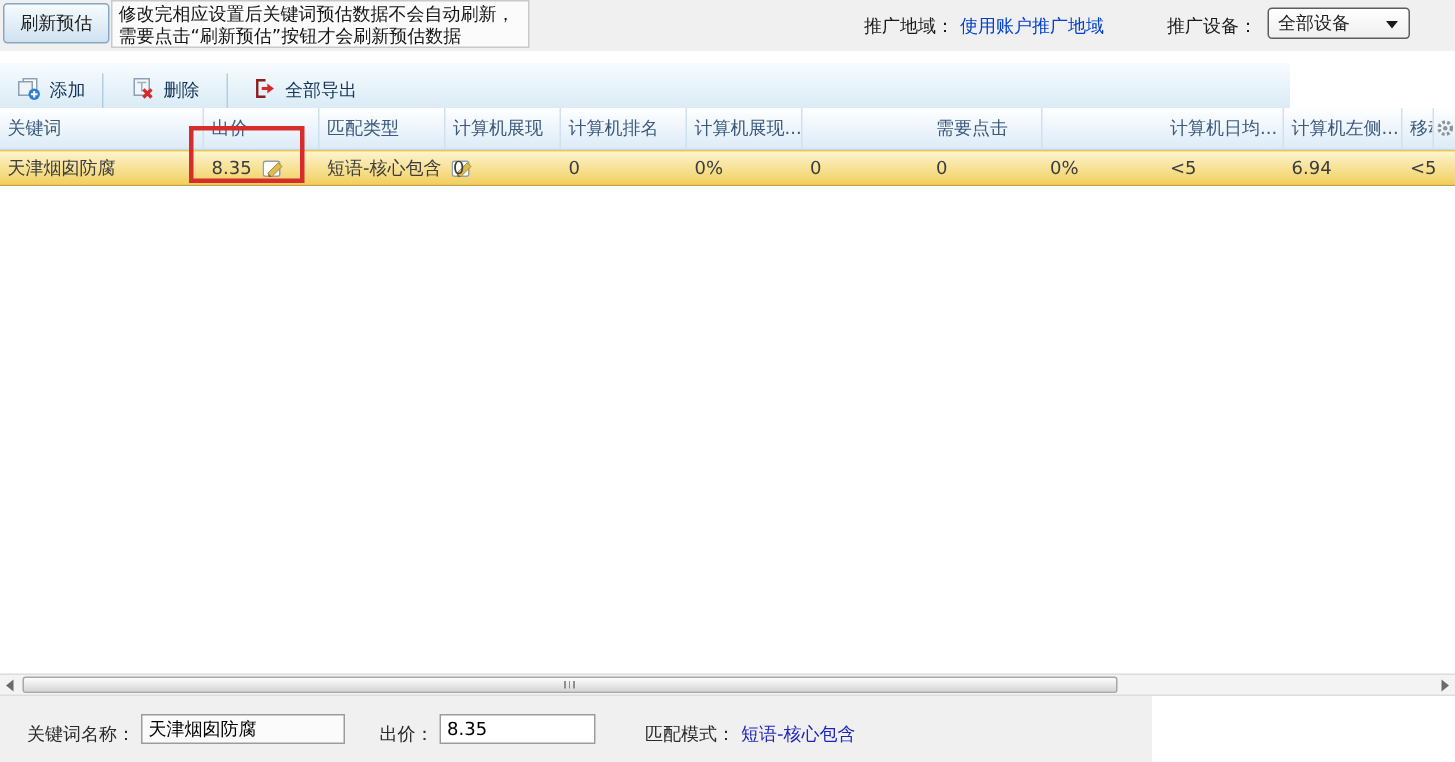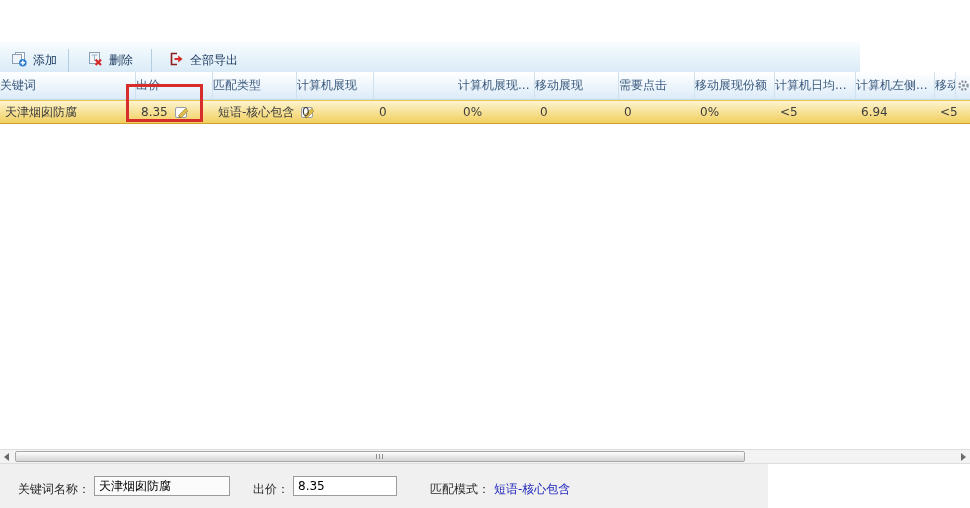--- a/index.html
+++ b/index.html
@@ -28,21 +28,21 @@
   .toolbar{position:absolute;left:0;top:42px;width:860px;height:38px;
        background:linear-gradient(#f8fcfe,#d3e7f5);border-bottom:1px solid #bdd6ea;box-sizing:border-box;}
   .tb-item{position:absolute;top:0;height:37px;display:flex;align-items:center;gap:6px;
        color:#16355c;cursor:pointer;white-space:nowrap;}
   .tb-sep{position:absolute;top:7px;width:1px;height:23px;background:#b5cde0;}
 
   
   .grid{position:absolute;left:0;top:72px;width:970px;}
   .ghead{position:absolute;left:0;top:0;width:970px;height:28px;
        background:linear-gradient(#ffffff,#dcebf8);border-bottom:1px solid #c4d9ec;box-sizing:border-box;}
-  .hc{position:absolute;top:0;height:27px;line-height:27px;padding-left:0;box-sizing:border-box;
+  .hc{position:absolute;top:0;height:27px;line-height:27px;padding-left:5px;box-sizing:border-box;
        border-right:1px solid #cfe0ef;color:#3b5a7e;white-space:nowrap;overflow:hidden;cursor:pointer;}
   .gear{position:absolute;left:955px;top:0;width:15px;height:27px;border-left:1px solid #cfe0ef;
        display:flex;align-items:center;justify-content:center;cursor:pointer;}
   .grow{position:absolute;left:0;top:28px;width:970px;height:24px;box-sizing:border-box;
        background:linear-gradient(#fdf4cf,#f1cf5e);
        border-top:1px solid #e9c84d;border-bottom:1px solid #cfa22e;cursor:pointer;}
   .rc{position:absolute;top:0;height:22px;line-height:22px;padding-left:5px;box-sizing:border-box;
        color:#3d3d3d;white-space:nowrap;display:flex;align-items:center;gap:4px;}
   .edit-ic{display:inline-block;margin-left:3px;cursor:pointer;line-height:0;}
 
@@ -71,20 +71,34 @@
        font-family:inherit;font-size:12px;padding:0 4px;}
   .kw-field{left:94px;width:136px;background:#fbfbfb;}
   .bid-field{left:293px;width:104px;background:#ffffff;}
   .match-link{position:absolute;left:494px;top:17px;color:#1f25bb;text-decoration:none;cursor:pointer;}
 </style>
 </head>
 <body>
 
 <div class="app">
 
+  <div class="topbar">
+    <button class="refresh-btn">刷新预估</button>
+    <div class="notice">
+      <div>修改完相应设置后关键词预估数据不会自动刷新，</div>
+      <div>需要点击“刷新预估”按钮才会刷新预估数据</div>
+    </div>
+    <span class="lbl region-lbl">推广地域：</span>
+    <a class="region-link">使用账户推广地域</a>
+    <span class="lbl device-lbl">推广设备：</span>
+    <div class="combo">
+      <span>全部设备</span>
+      <span class="combo-arrow"></span>
+    </div>
+  </div>
 
   <div class="toolbar">
     <div class="tb-item" style="left:11px">
       <span class="tb-ico"><svg width="16" height="16" viewBox="0 0 16 16">
             <rect x="4.5" y="1.5" width="9" height="9" fill="#ffffff" stroke="#8ba0b5"></rect>
             <rect x="1.5" y="3.5" width="9" height="9" fill="#eef4fa" stroke="#8ba0b5"></rect>
             <circle cx="11.8" cy="11.8" r="3.8" fill="#2f7fd0"></circle>
             <path d="M11.8 9.6 V14 M9.6 11.8 H14" stroke="#ffffff" stroke-width="1.4"></path>
           </svg></span>
       <span>添加</span>
@@ -108,24 +122,23 @@
       <span>全部导出</span>
     </div>
   </div>
 
   <div class="grid">
     <div class="ghead">
       <div class="hc" style="left:0;width:136px">关键词</div>
       <div class="hc" style="left:136px;width:77px">出价</div>
       <div class="hc" style="left:213px;width:84px">匹配类型</div>
       <div class="hc" style="left:297px;width:77px">计算机展现</div>
+      <div class="hc" style="left:374px;width:84px">计算机排名</div>
       <div class="hc" style="left:458px;width:77px">计算机展现...</div>
-      <div class="hc" style="left:535px;width:84px">移动展现</div>
       <div class="hc" style="left:619px;width:76px">需要点击</div>
-      <div class="hc" style="left:695px;width:80px">移动展现份额</div>
       <div class="hc" style="left:856px;width:79px">计算机左侧...</div>
       <div class="hc" style="left:775px;width:81px">计算机日均...</div>
       <div class="hc" style="left:935px;width:20px;border-right:none">移动</div>
       <div class="gear">
         <svg width="13" height="13" viewBox="0 0 14 14">
             <circle cx="7" cy="7" r="4.4" fill="none" stroke="#8c939b" stroke-width="2.4" stroke-dasharray="2 1.6"></circle>
             <circle cx="7" cy="7" r="1.6" fill="#8c939b"></circle>
           </svg>
       </div>
     </div>

